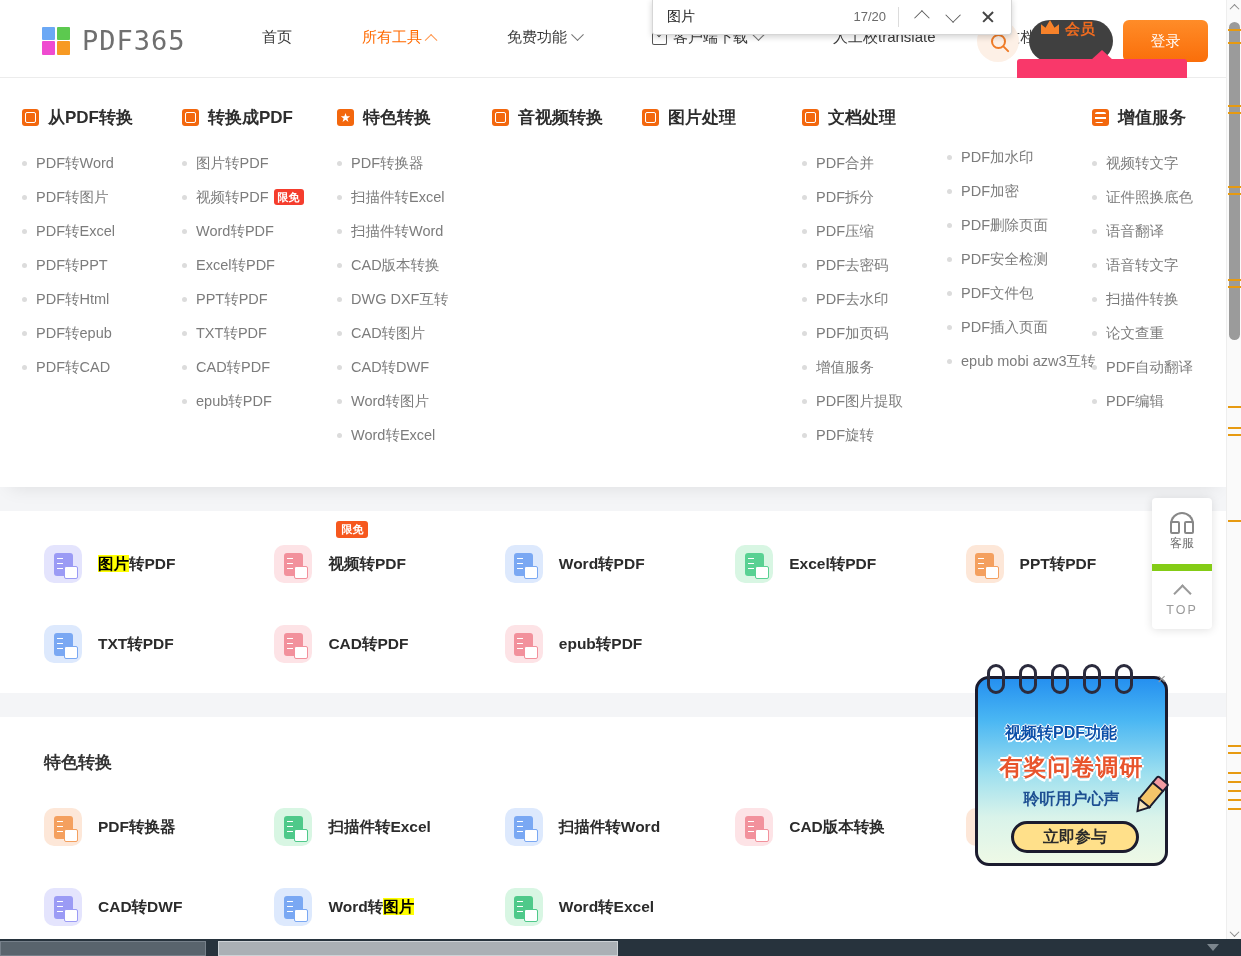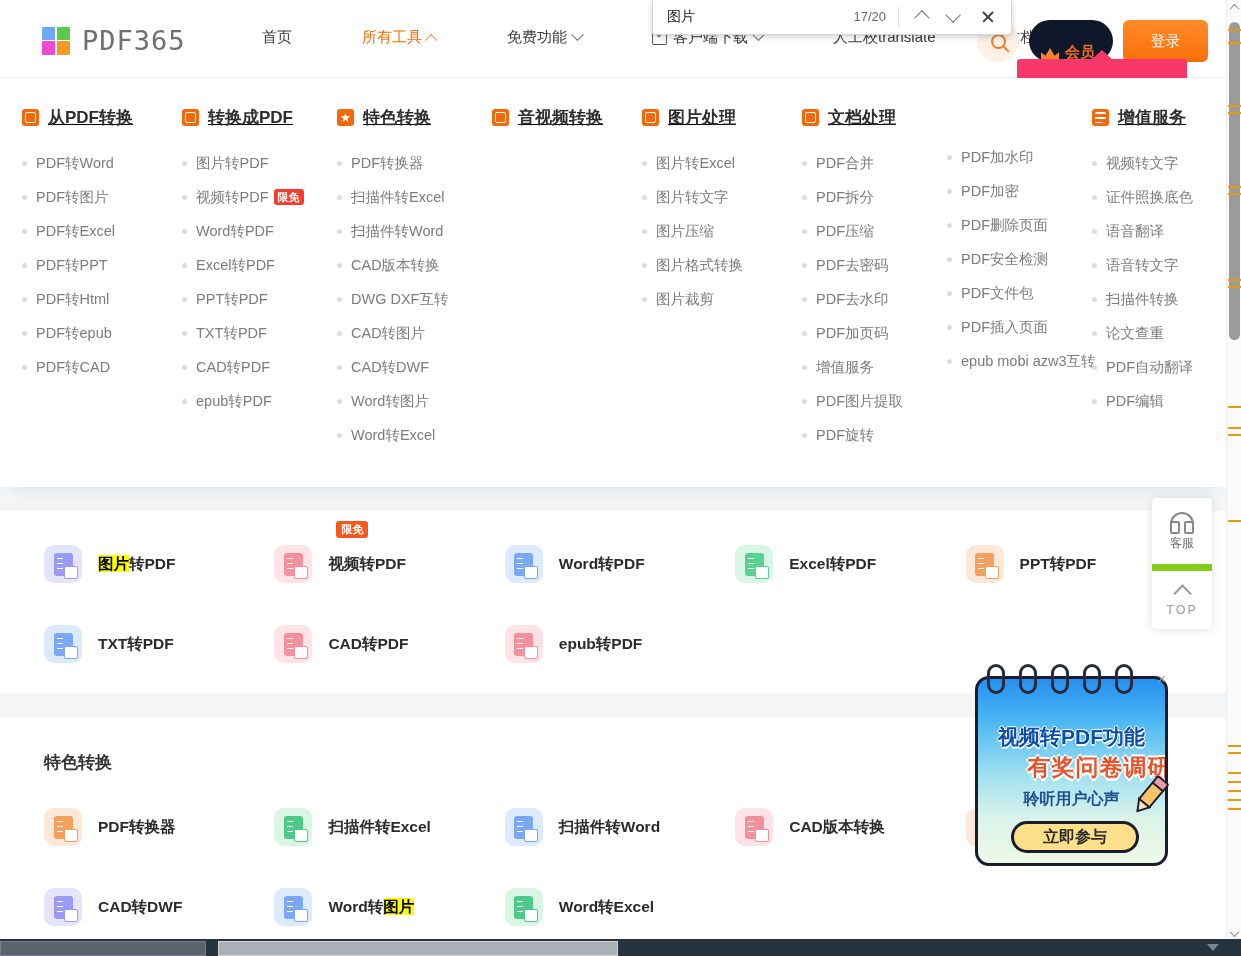--- a/index.html
+++ b/index.html
@@ -30,31 +30,31 @@
   .caret { display:inline-block; width:9px; height:9px; border-right:1.6px solid currentColor; border-bottom:1.6px solid currentColor; transform:rotate(45deg) translate(-2px,-2px); opacity:.7; }
   .caret.up { transform:rotate(-135deg) translate(-1px,-3px); }
   .dl-icon { display:inline-block; width:15px; height:15px; border:1.5px solid #555; border-top:none; border-radius:2px; position:relative; }
   .dl-icon:before { content:""; position:absolute; left:5.5px; top:-6px; width:1.5px; height:8px; background:#555; }
   .dl-icon:after { content:""; position:absolute; left:3px; top:0px; width:5px; height:5px; border-right:1.5px solid #555; border-bottom:1.5px solid #555; transform:rotate(45deg); }
 
   .hdr-right { position:absolute; right:18px; top:14px; display:flex; align-items:center; gap:10px; }
   .round-btn { width:42px; height:42px; border-radius:50%; background:#fdf0e6; display:flex; align-items:center; justify-content:center; cursor:pointer; }
   .mag { width:15px; height:15px; border:2px solid #ef7c28; border-radius:50%; position:relative; }
   .mag:after { content:""; position:absolute; right:-6px; bottom:-3px; width:8px; height:2px; background:#ef7c28; transform:rotate(45deg); border-radius:1px; }
-  .vip-pill { height:42px; border-radius:21px; background:#0f172a; display:flex; align-items:flex-end; gap:6px; padding:0 18px 0 12px; cursor:pointer; }
+  .vip-pill { height:42px; border-radius:21px; background:#404040; display:flex; align-items:flex-start; gap:6px; padding:0 18px 0 12px; cursor:pointer; }
   .vip-crown { width:18px; height:14px; background:#f7822a; clip-path:polygon(0 100%,0 30%,25% 55%,50% 0,75% 55%,100% 30%,100% 100%); }
   .vip-txt { color:#ef6b1f; font-size:15px; font-weight:bold; }
   .login-btn { width:85px; height:42px; border-radius:6px; background:linear-gradient(180deg,#ff8c28,#fa6e0a); color:#fff; font-size:15px; display:flex; align-items:center; justify-content:center; cursor:pointer; }
   .pink-tab { position:absolute; right:39px; top:53px; width:170px; height:20px; background:#f9386a; border-radius:3px 3px 0 0; }
   .pink-tab:before { content:""; position:absolute; left:50%; top:-9px; margin-left:-11px; border-left:11px solid transparent; border-right:11px solid transparent; border-bottom:10px solid #f9386a; }
 
   
   .mega { position:relative; background:#fff; padding:28px 0 26px 0; box-shadow:0 10px 18px -10px rgba(0,0,0,.10); }
   .mega-grid { display:grid; grid-template-columns: 160px 155px 155px 150px 160px 145px 145px 160px; padding-left:22px; }
-  .col-head { display:flex; align-items:center; gap:9px; margin-bottom:26px;text-decoration:underline; }
+  .col-head { display:flex; align-items:center; gap:9px; margin-bottom:26px; }
   .col-head .t { font-size:17px; font-weight:bold; color:#2d2d2d; white-space:nowrap; }
   .chi { width:17px; height:17px; border-radius:3px; background:#f3670d; position:relative; flex:0 0 auto; }
   .chi span { position:absolute; inset:3px; border:1.5px solid #fff; border-radius:2px; }
   .chi.ic-lines span { border:none; background:
       linear-gradient(#fff,#fff) 0 0/100% 2px no-repeat,
       linear-gradient(#fff,#fff) 0 5px/100% 2px no-repeat,
       linear-gradient(#fff,#fff) 0 10px/70% 2px no-repeat; }
   .chi.ic-star span { border:none; background:#fff; clip-path:polygon(50% 8%,61% 38%,93% 38%,67% 58%,77% 90%,50% 70%,23% 90%,33% 58%,7% 38%,39% 38%); }
   .chi.ic-doc { background:#f3670d; }
   li.tool { list-style:none; font-size:14.5px; color:#7c7c7c; line-height:16px; margin-bottom:18px; position:relative; padding-left:14px; cursor:pointer; white-space:nowrap; }
@@ -86,22 +86,22 @@
   .hs:before { left:-2px; } .hs:after { right:-2px; }
   .top-arrow { width:13px; height:13px; margin:2px auto 3px; border-top:2px solid #9a9a9a; border-right:2px solid #9a9a9a; transform:rotate(-45deg); }
   .top-lbl { letter-spacing:2px; color:#9a9a9a; font-size:12.5px; }
 
   
   .survey { position:absolute; left:975px; top:658px; width:193px; height:202px; z-index:40; }
   .survey-body { position:absolute; left:0; top:12px; width:193px; height:190px; border:3px solid #1b1b2e; border-radius:14px;
       background:linear-gradient(180deg,#2590f0 0%,#49b6f3 22%,#9fe0ef 52%,#d9f3ea 75%,#eef9e6 100%); overflow:hidden; }
   .survey .rings { position:absolute; left:12px; top:0; width:170px; height:32px; display:flex; gap:14px; z-index:3; }
   .survey .rings i { width:18px; height:30px; border:3px solid #2b2b3d; border-radius:9px; background:transparent; }
-  .sv-l1 { position:absolute; top:44px; width:100%; text-align:center; font-size:21px; font-weight:bold; color:#0a4ea8; text-shadow:0 2px 0 #fff,0 -1px 0 #fff,1px 0 0 #fff,-1px 0 0 #fff; }
-  .sv-l2 { position:absolute; top:73px; width:100%; text-align:center; font-size:23px; font-weight:bold; color:#e8542c; text-shadow:0 3px 0 #fff,0 -2px 0 #fff,2px 0 0 #fff,-2px 0 0 #fff; letter-spacing:1px;margin-left:28px; }
+  .sv-l1 { position:absolute; top:44px; width:100%; font-size:16px; font-weight:bold; color:#0a4ea8; text-shadow:0 2px 0 #fff,0 -1px 0 #fff,1px 0 0 #fff,-1px 0 0 #fff;padding-left:27px; }
+  .sv-l2 { position:absolute; top:73px; width:100%; text-align:center; font-size:23px; font-weight:bold; color:#e8542c; text-shadow:0 3px 0 #fff,0 -2px 0 #fff,2px 0 0 #fff,-2px 0 0 #fff; letter-spacing:1px; }
   .sv-l3 { position:absolute; top:110px; width:100%; text-align:center; font-size:16px; font-weight:bold; color:#1d4f92; }
   .sv-btn { position:absolute; left:33px; top:142px; width:128px; height:32px; border-radius:16px; background:#ffe08a; border:3px solid #1b1b2e; display:flex; align-items:center; justify-content:center; font-size:16px; font-weight:bold; color:#2b2b2b; cursor:pointer; }
   .sv-pencil { position:absolute; right:-6px; top:108px; width:46px; height:46px; transform:rotate(40deg); z-index:4; }
   .sv-close { position:absolute; right:2px; top:6px; color:#9a9a9a; font-size:15px; cursor:pointer; z-index:6; }
 
   
   .findbar { position:absolute; left:652px; top:-1px; width:360px; height:36px; background:#fff; border:1px solid #d6d6d6; border-top:none;
       border-radius:0 0 3px 3px; box-shadow:0 2px 6px rgba(0,0,0,.18); display:flex; align-items:center; padding:0 6px 0 14px; z-index:100; }
   .find-input { flex:1; border:none; outline:none; font-size:14px; color:#202020; font-family:"Liberation Sans",sans-serif; background:transparent; }
   .find-count { font-size:13px; color:#6b6b6b; margin-right:12px; }
@@ -255,27 +255,20 @@
           </div>
         </div>
 
         <div>
           <div class="col-head">
             <span class="chi">
                 <span></span>
               </span>
             <span class="t">图片处理</span>
           </div>
-          <ul>
-            <li class="tool">图片转Excel</li>
-            <li class="tool">图片转文字</li>
-            <li class="tool">图片压缩</li>
-            <li class="tool">图片格式转换</li>
-            <li class="tool">图片裁剪</li>
-          </ul>
         </div>
 
         <div>
           <div class="col-head">
             <span class="chi ic-doc">
                 <span></span>
               </span>
             <span class="t">文档处理</span>
           </div>
           <ul>

